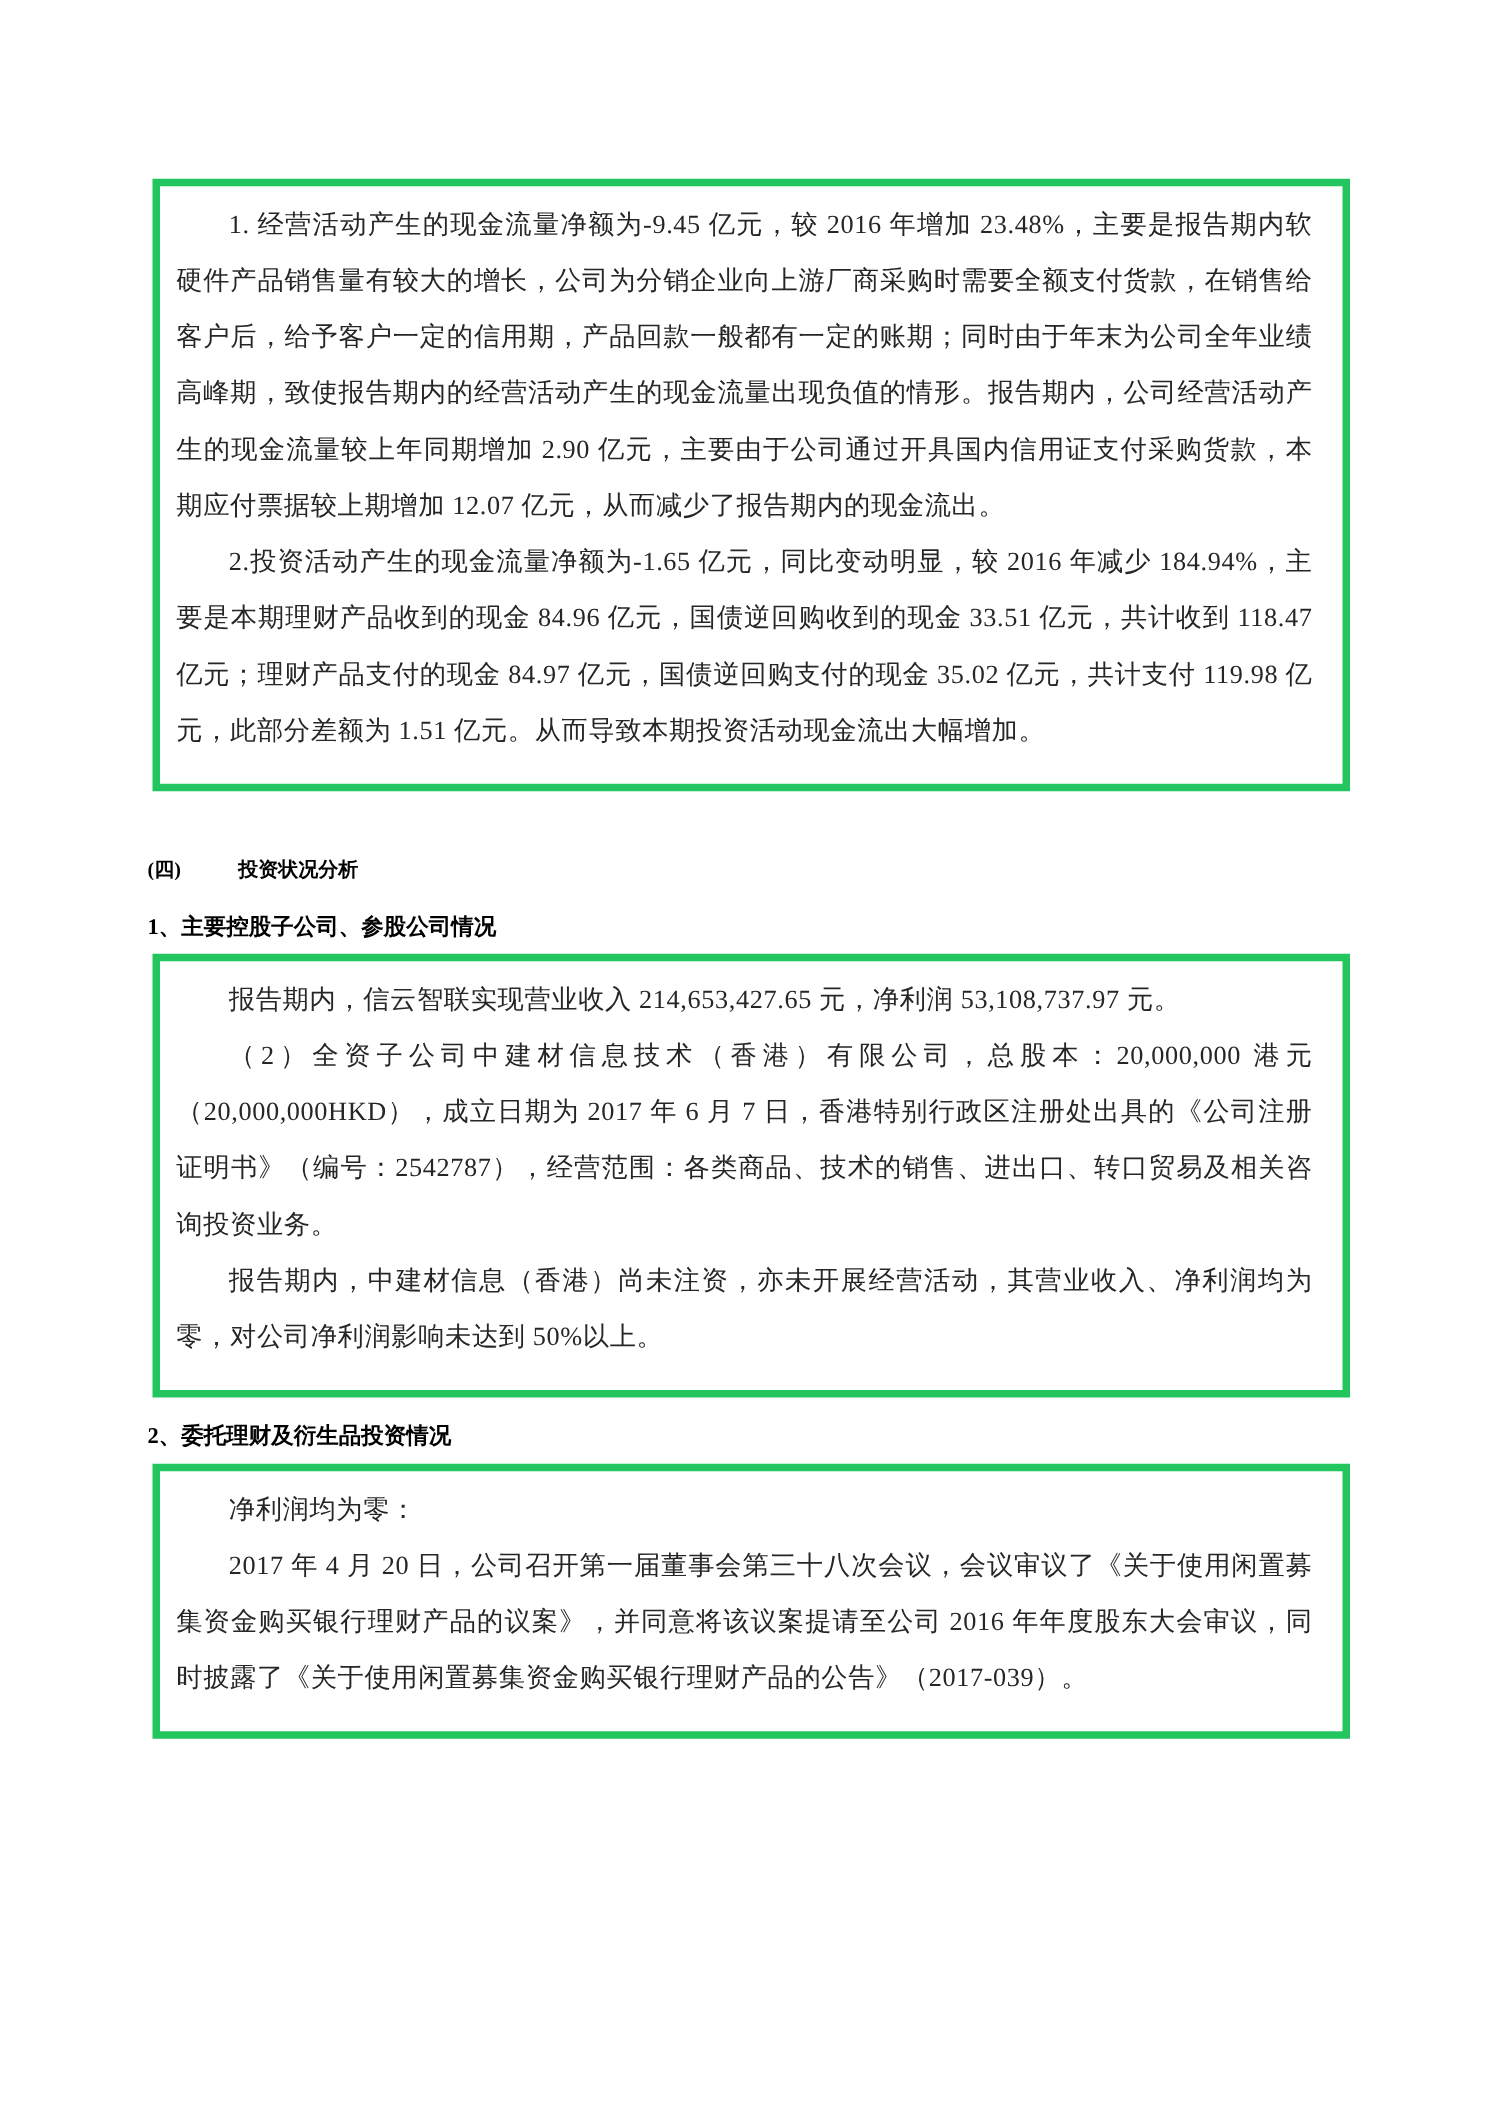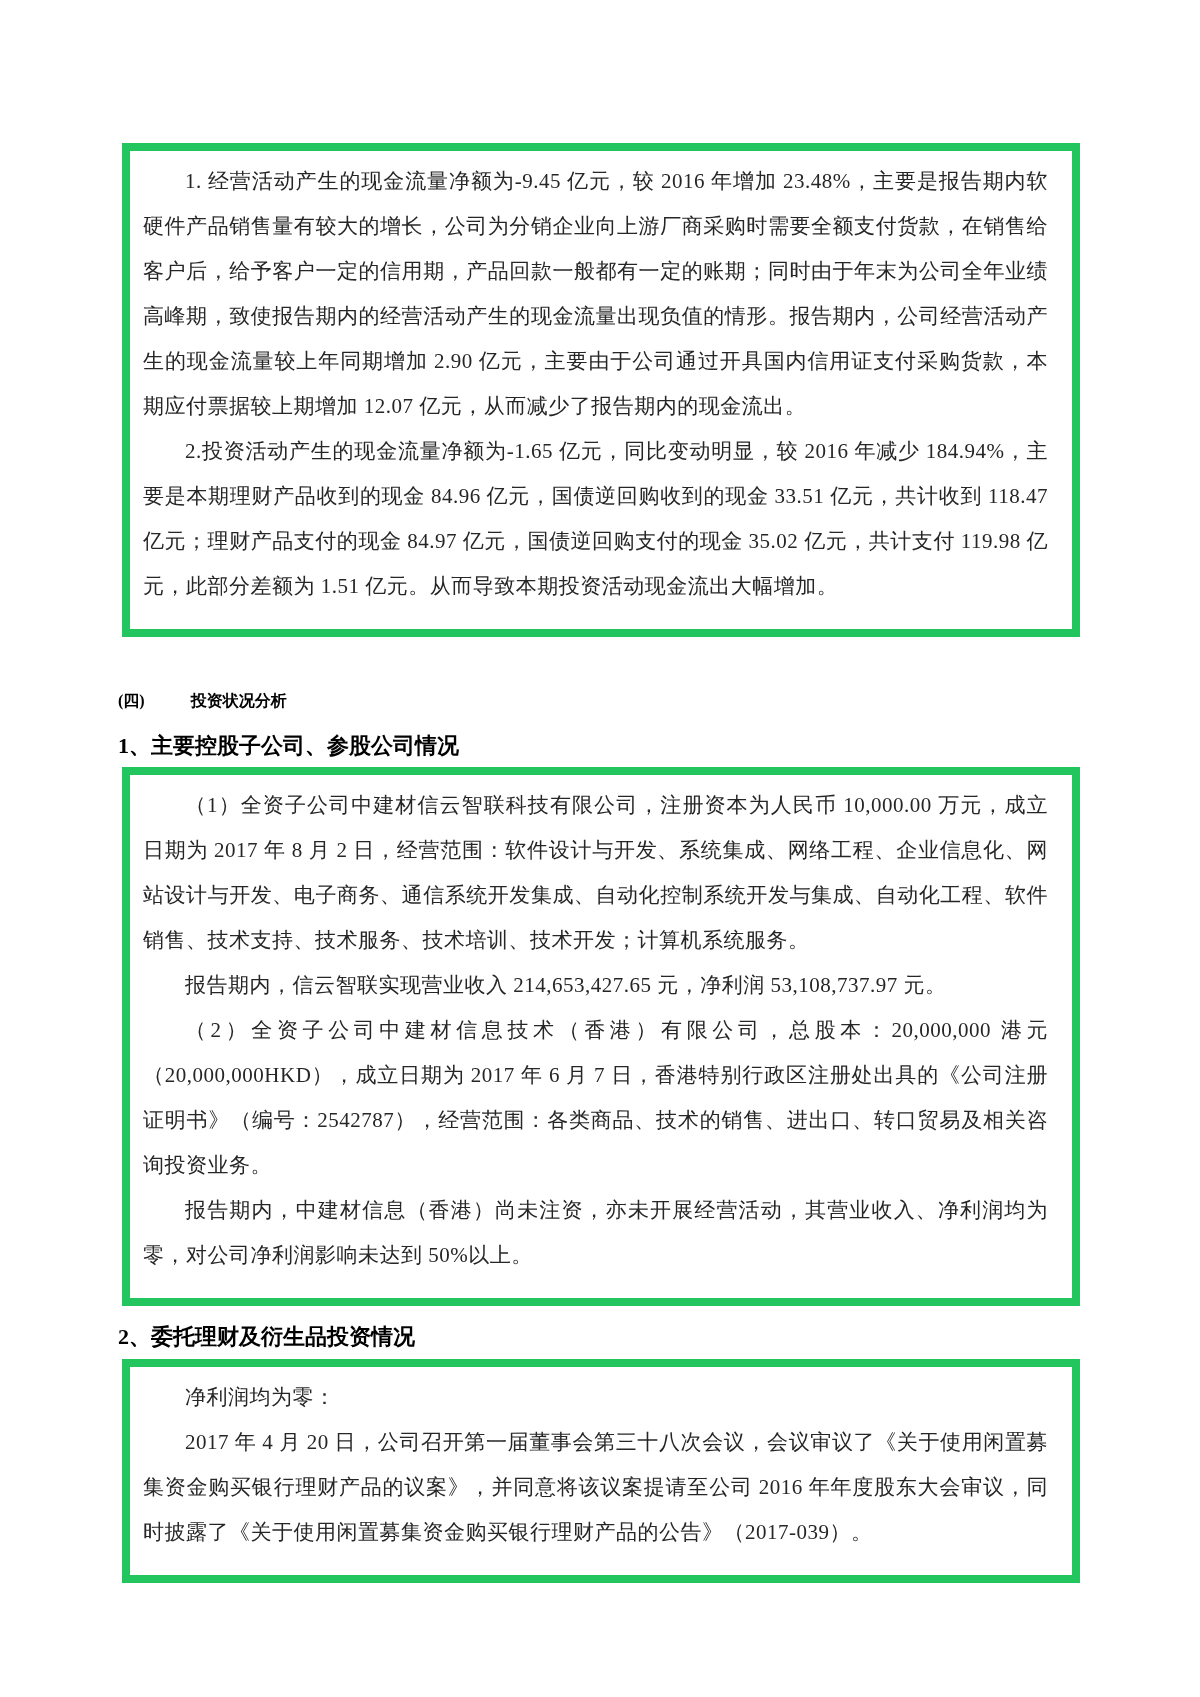--- a/index.html
+++ b/index.html
@@ -16,21 +16,21 @@
     position: relative;
     width: 1200px;
     min-height: 1697px;
     box-sizing: border-box;
     padding: 143px 120px 60px 122px;
     background: #ffffff;
   }
   .box {
     box-sizing: border-box;
     width: 958px;
-    border: 8px solid #22c55e;
+    border: 6px solid #22c55e;
     padding: 8px 24px 20px 13px;
     background: #ffffff;
   }
   .para {
     margin: 0;
     font-size: 21px;
     line-height: 45px;
     text-align: justify;
     letter-spacing: 0.5px;
   }
@@ -43,21 +43,21 @@
     line-height: 28px;
     font-weight: bold;
     color: #000000;
   }
   .heading-gap {
     display: inline-block;
     width: 46px;
   }
   .sub-heading {
     margin: 17px 0 0 -4px;
-    font-size: 22px;
+    font-size: 18px;
     line-height: 27px;
     font-weight: bold;
     color: #000000;
   }
   .gap-before-box {
     height: 9px;
   }
   .gap-before-box-sm {
     height: 8px;
   }
@@ -74,21 +74,20 @@
 
   <h2 class="section-heading">
     <span>(四)</span><span class="heading-gap"></span><span>投资状况分析</span>
   </h2>
 
   <h3 class="sub-heading">1、主要控股子公司、参股公司情况</h3>
 
   <div class="gap-before-box-sm"></div>
 
   <section class="box">
-    <p class="para indent">（1）全资子公司中建材信云智联科技有限公司，注册资本为人民币 10,000.00 万元，成立日期为 2017 年 8 月 2 日，经营范围：软件设计与开发、系统集成、网络工程、企业信息化、网站设计与开发、电子商务、通信系统开发集成、自动化控制系统开发与集成、自动化工程、软件销售、技术支持、技术服务、技术培训、技术开发；计算机系统服务。</p>
     <p class="para indent">报告期内，信云智联实现营业收入 214,653,427.65 元，净利润 53,108,737.97 元。</p>
     <p class="para indent">（2）全资子公司中建材信息技术（香港）有限公司，总股本：20,000,000 港元（20,000,000HKD），成立日期为 2017 年 6 月 7 日，香港特别行政区注册处出具的《公司注册证明书》（编号：2542787），经营范围：各类商品、技术的销售、进出口、转口贸易及相关咨询投资业务。</p>
     <p class="para indent">报告期内，中建材信息（香港）尚未注资，亦未开展经营活动，其营业收入、净利润均为零，对公司净利润影响未达到 50%以上。</p>
   </section>
 
   <h3 class="sub-heading" style="">2、委托理财及衍生品投资情况</h3>
 
   <div class="gap-before-box"></div>
 
   <section class="box">

